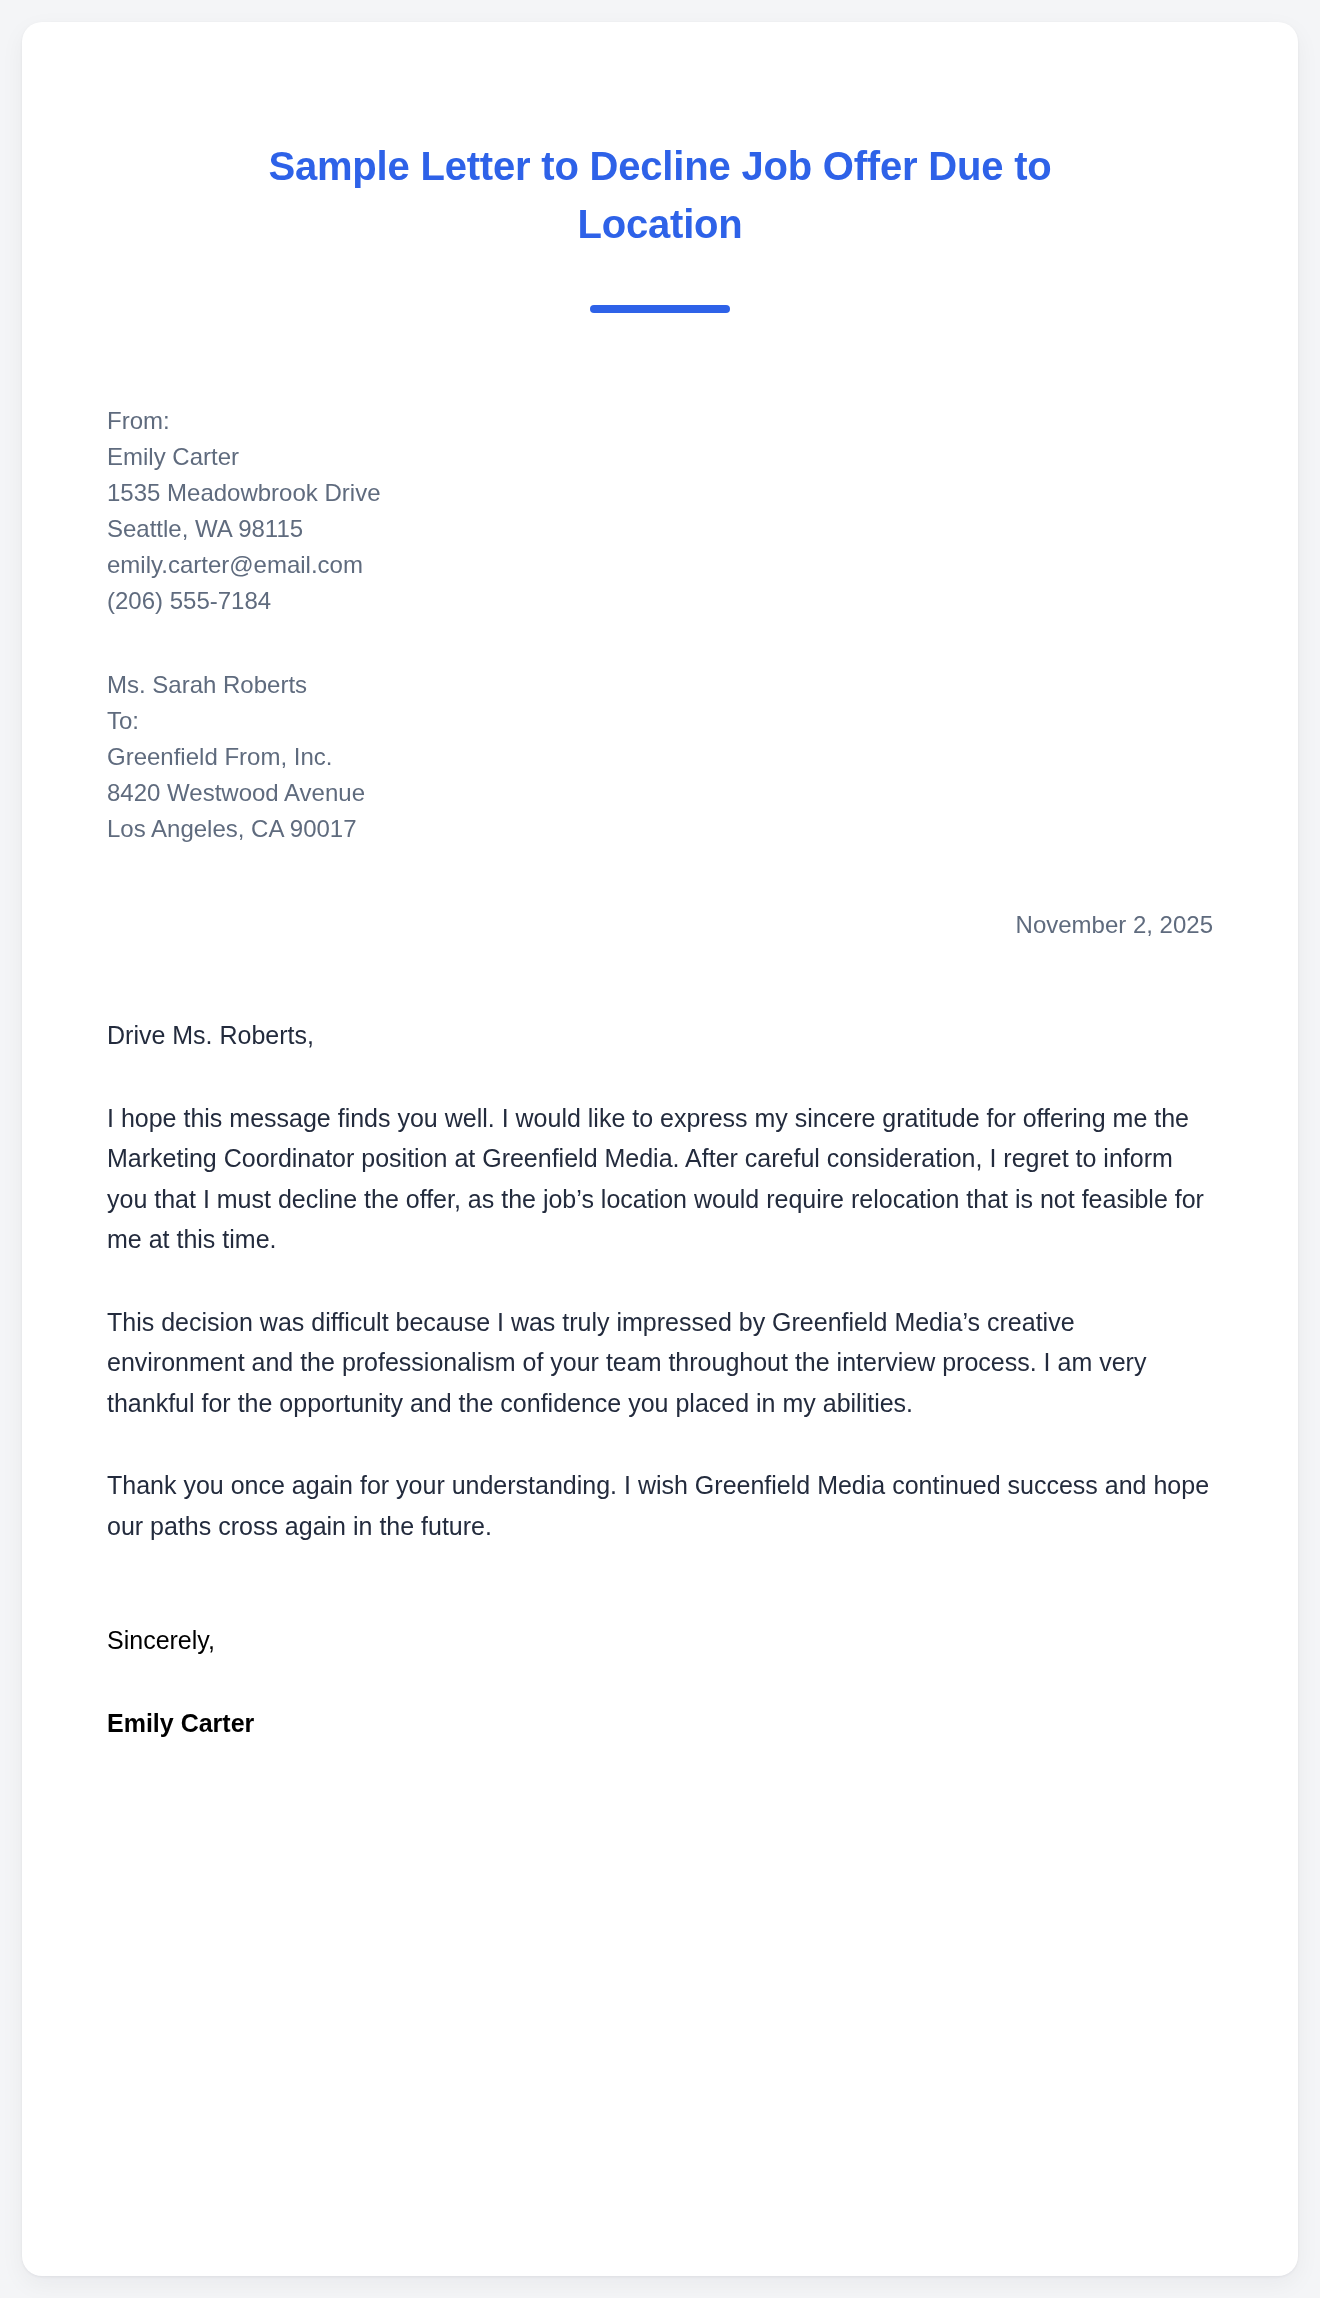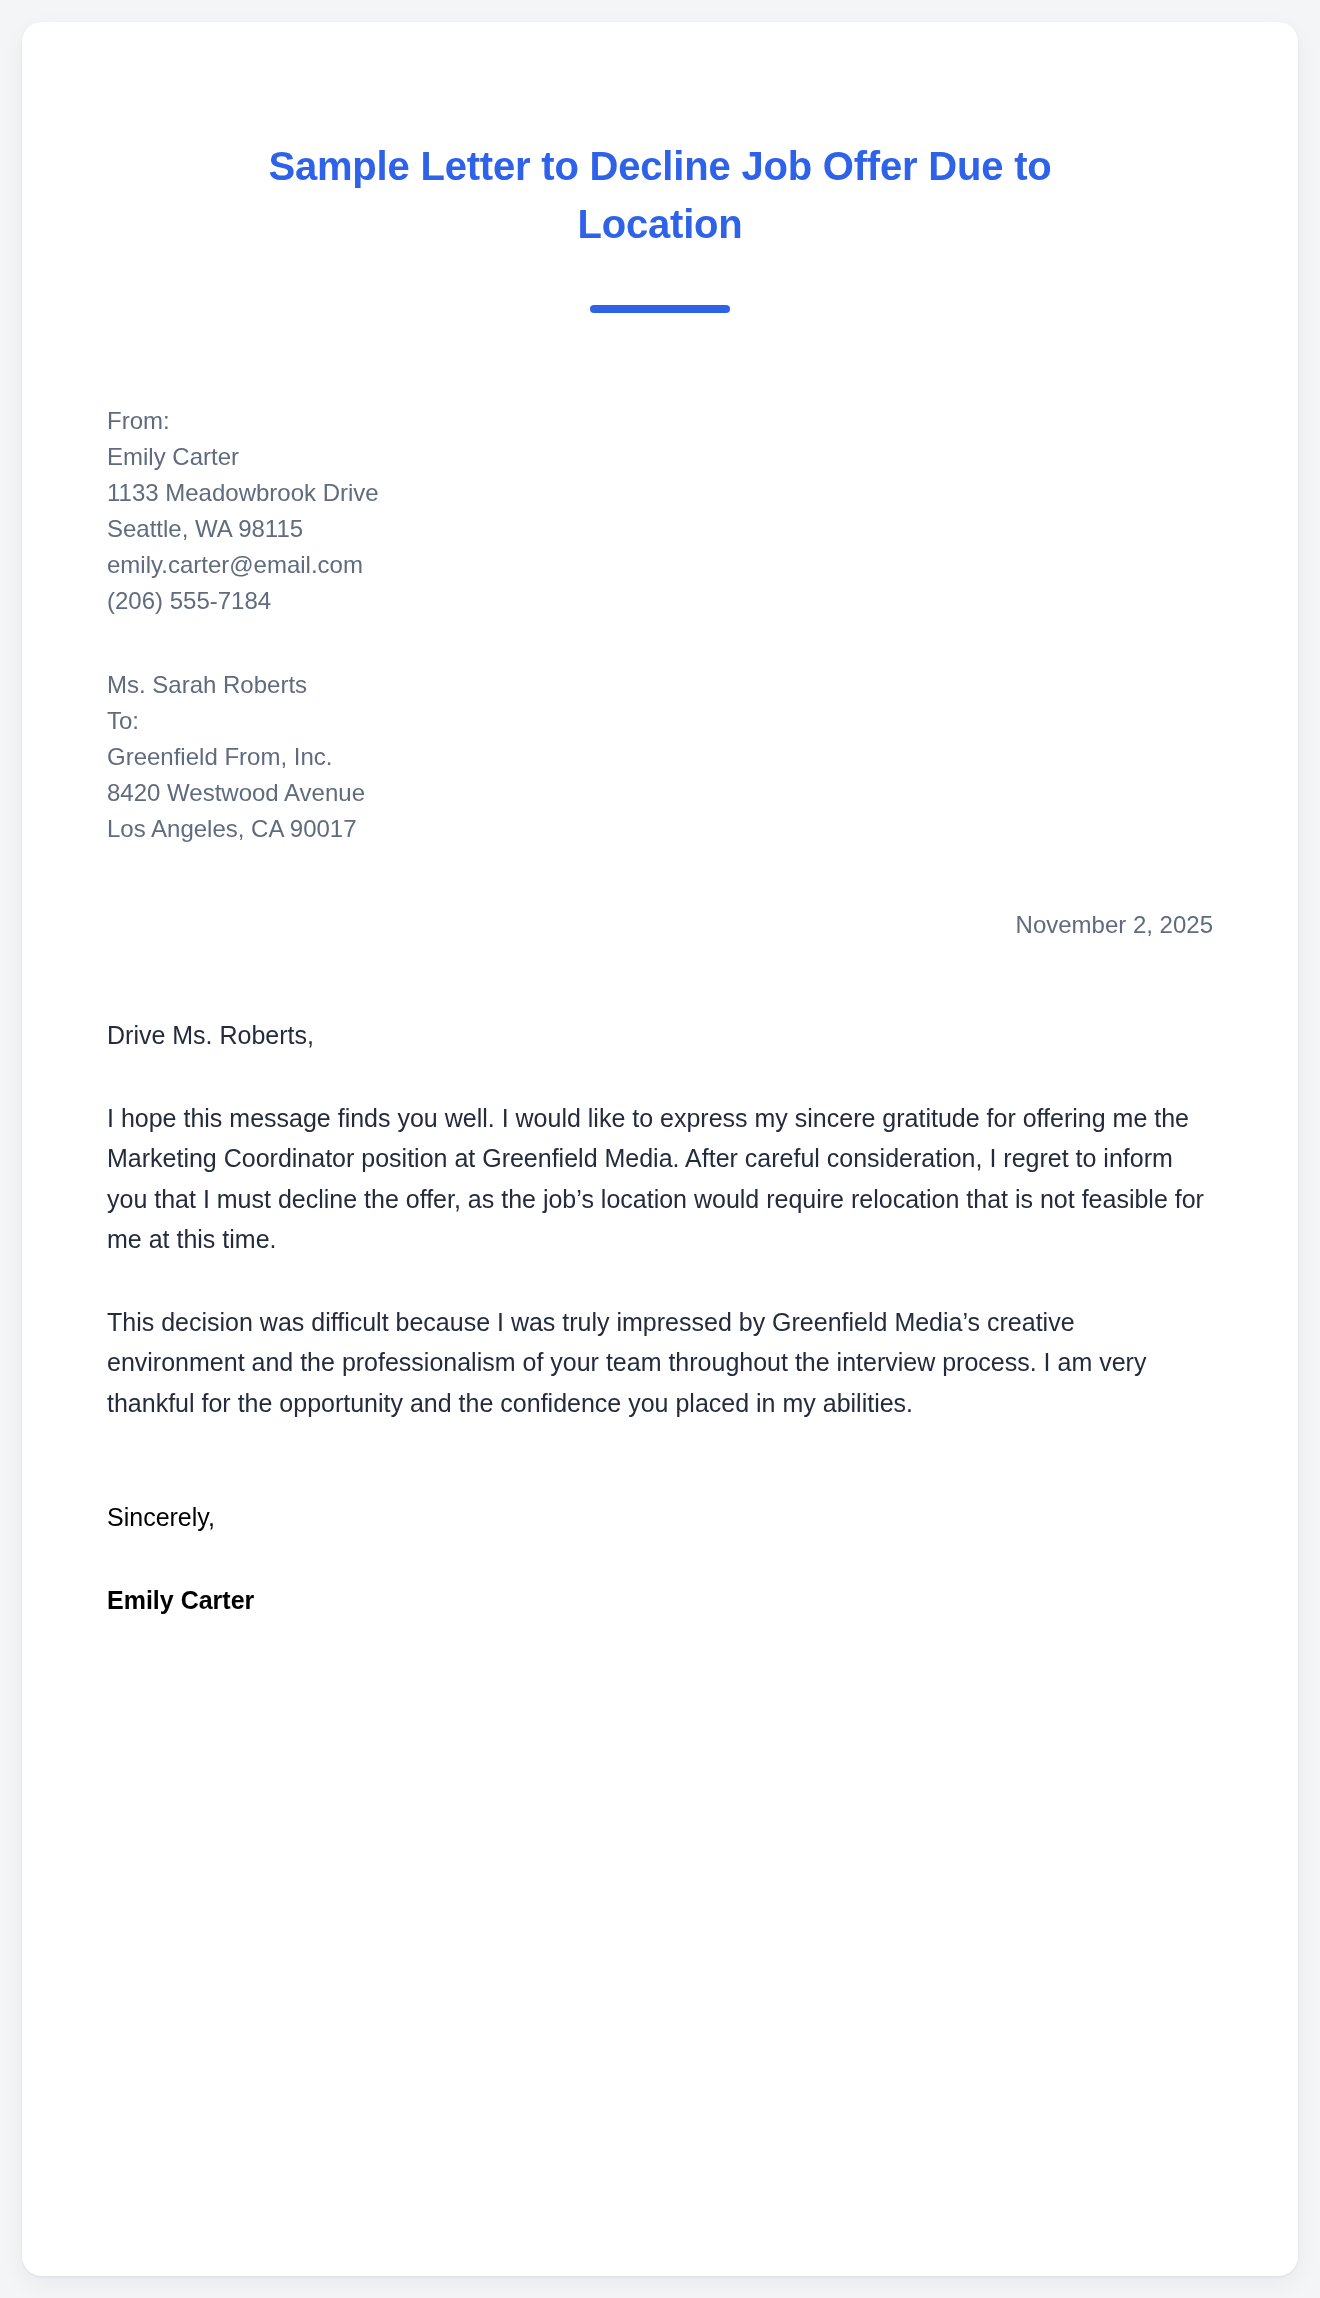--- a/index.html
+++ b/index.html
@@ -128,21 +128,21 @@
     <header class="letter-header">
       <h1 class="letter-title">Sample Letter to Decline Job Offer Due to Location</h1>
       <div class="title-divider"></div>
     </header>
 
     <section class="address-area">
 
       <div class="address-block">
         <span class="address-line">From:</span>
         <span class="address-line">Emily Carter</span>
-        <span class="address-line">1133 Meadowbrook Drive</span>
+        <span class="address-line">1535 Meadowbrook Drive</span>
         <span class="address-line">Seattle, WA 98115</span>
         <span class="address-line">emily.carter@email.com</span>
         <span class="address-line">(206) 555-7184</span>
       </div>
 
       <div class="address-block">
         <span class="address-line">Ms. Sarah Roberts</span>
         <span class="address-line">To:</span>
         <span class="address-line">Greenfield From, Inc.</span>
         <span class="address-line">8420 Westwood Avenue</span>
@@ -150,20 +150,21 @@
       </div>
 
       <div class="letter-date">November 2, 2025</div>
 
     </section>
 
     <section class="letter-body">
       <p class="salutation">Drive Ms. Roberts,</p>
       <p class="body-paragraph">I hope this message finds you well. I would like to express my sincere gratitude for offering me the Marketing Coordinator position at Greenfield Media. After careful consideration, I regret to inform you that I must decline the offer, as the job’s location would require relocation that is not feasible for me at this time.</p>
       <p class="body-paragraph">This decision was difficult because I was truly impressed by Greenfield Media’s creative environment and the professionalism of your team throughout the interview process. I am very thankful for the opportunity and the confidence you placed in my abilities.</p>
+      <p class="body-paragraph">Thank you once again for your understanding. I wish Greenfield Media continued success and hope our paths cross again in the future.</p>
     </section>
 
     <footer class="signature-area">
       <p class="closing-line">Sincerely,</p>
       <p class="signature-name">Emily Carter</p>
     </footer>
 
   </article>
 </div>
 

